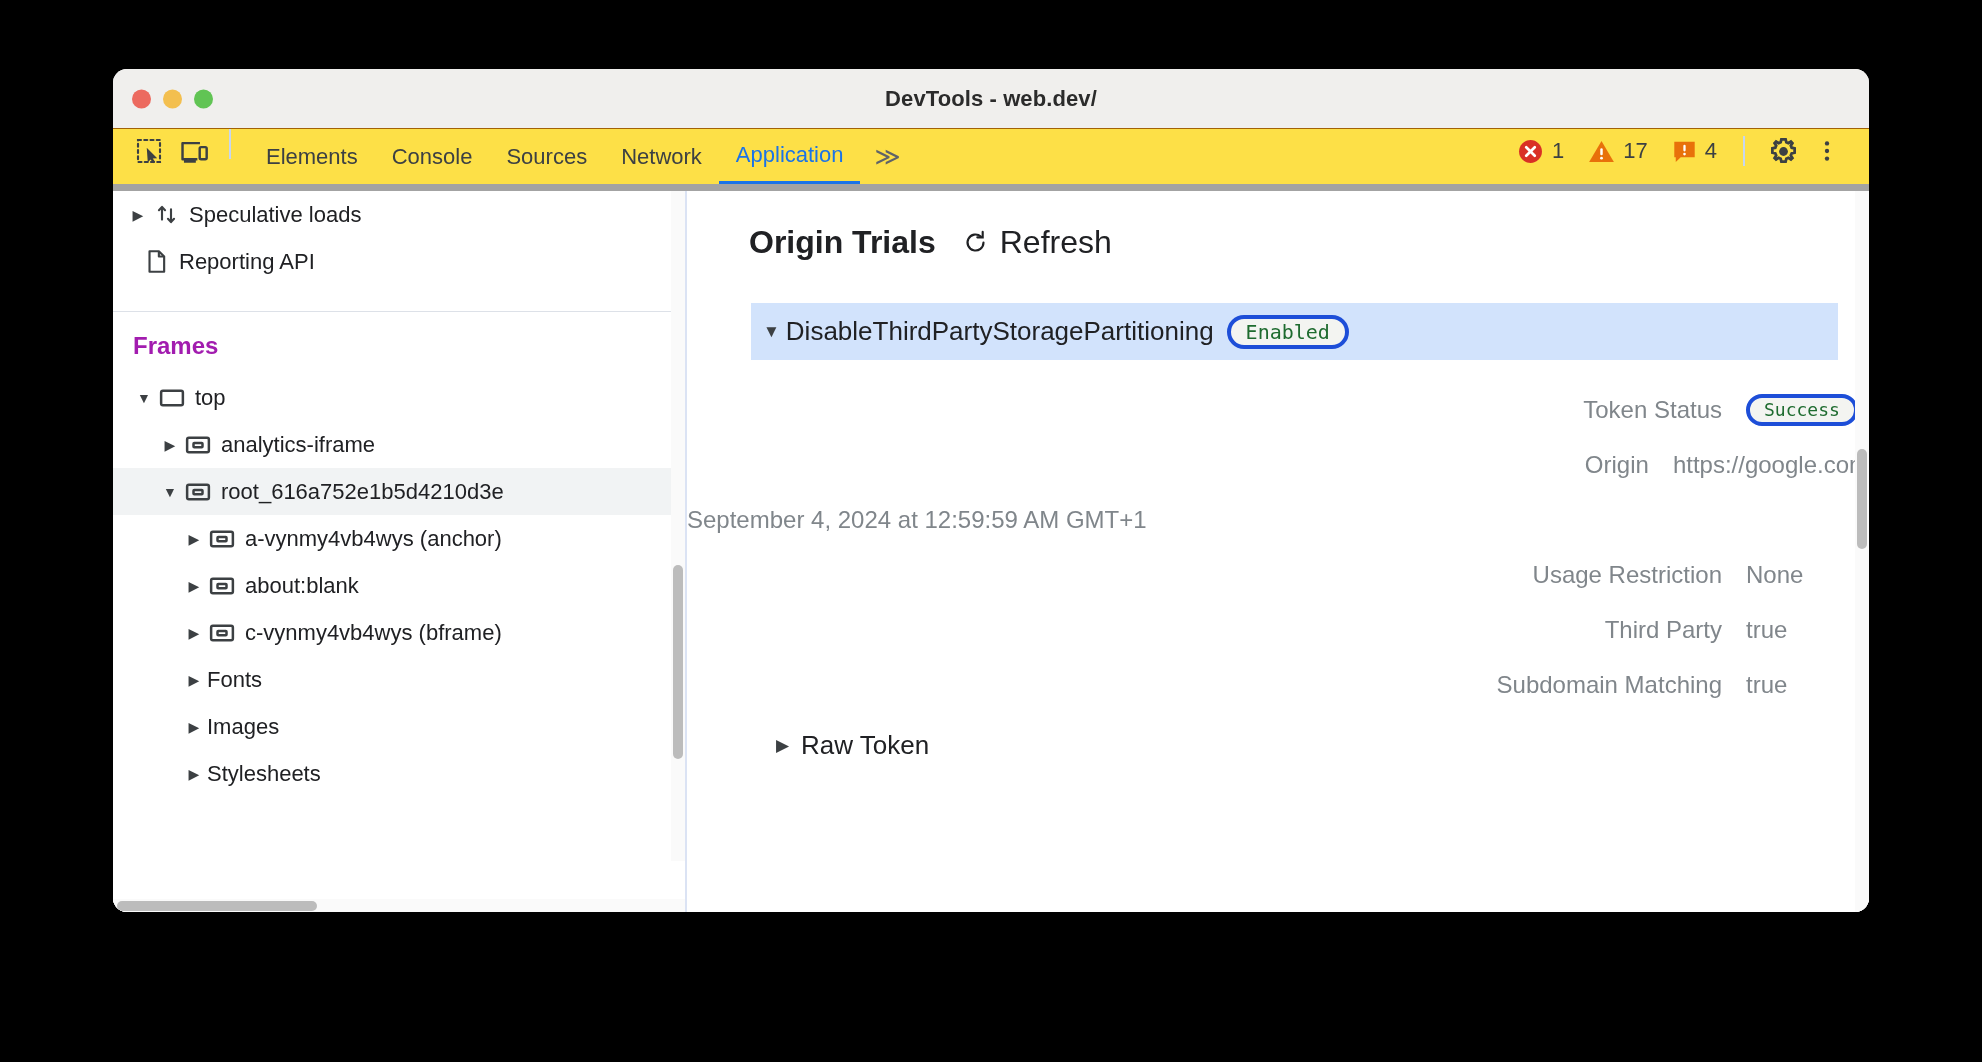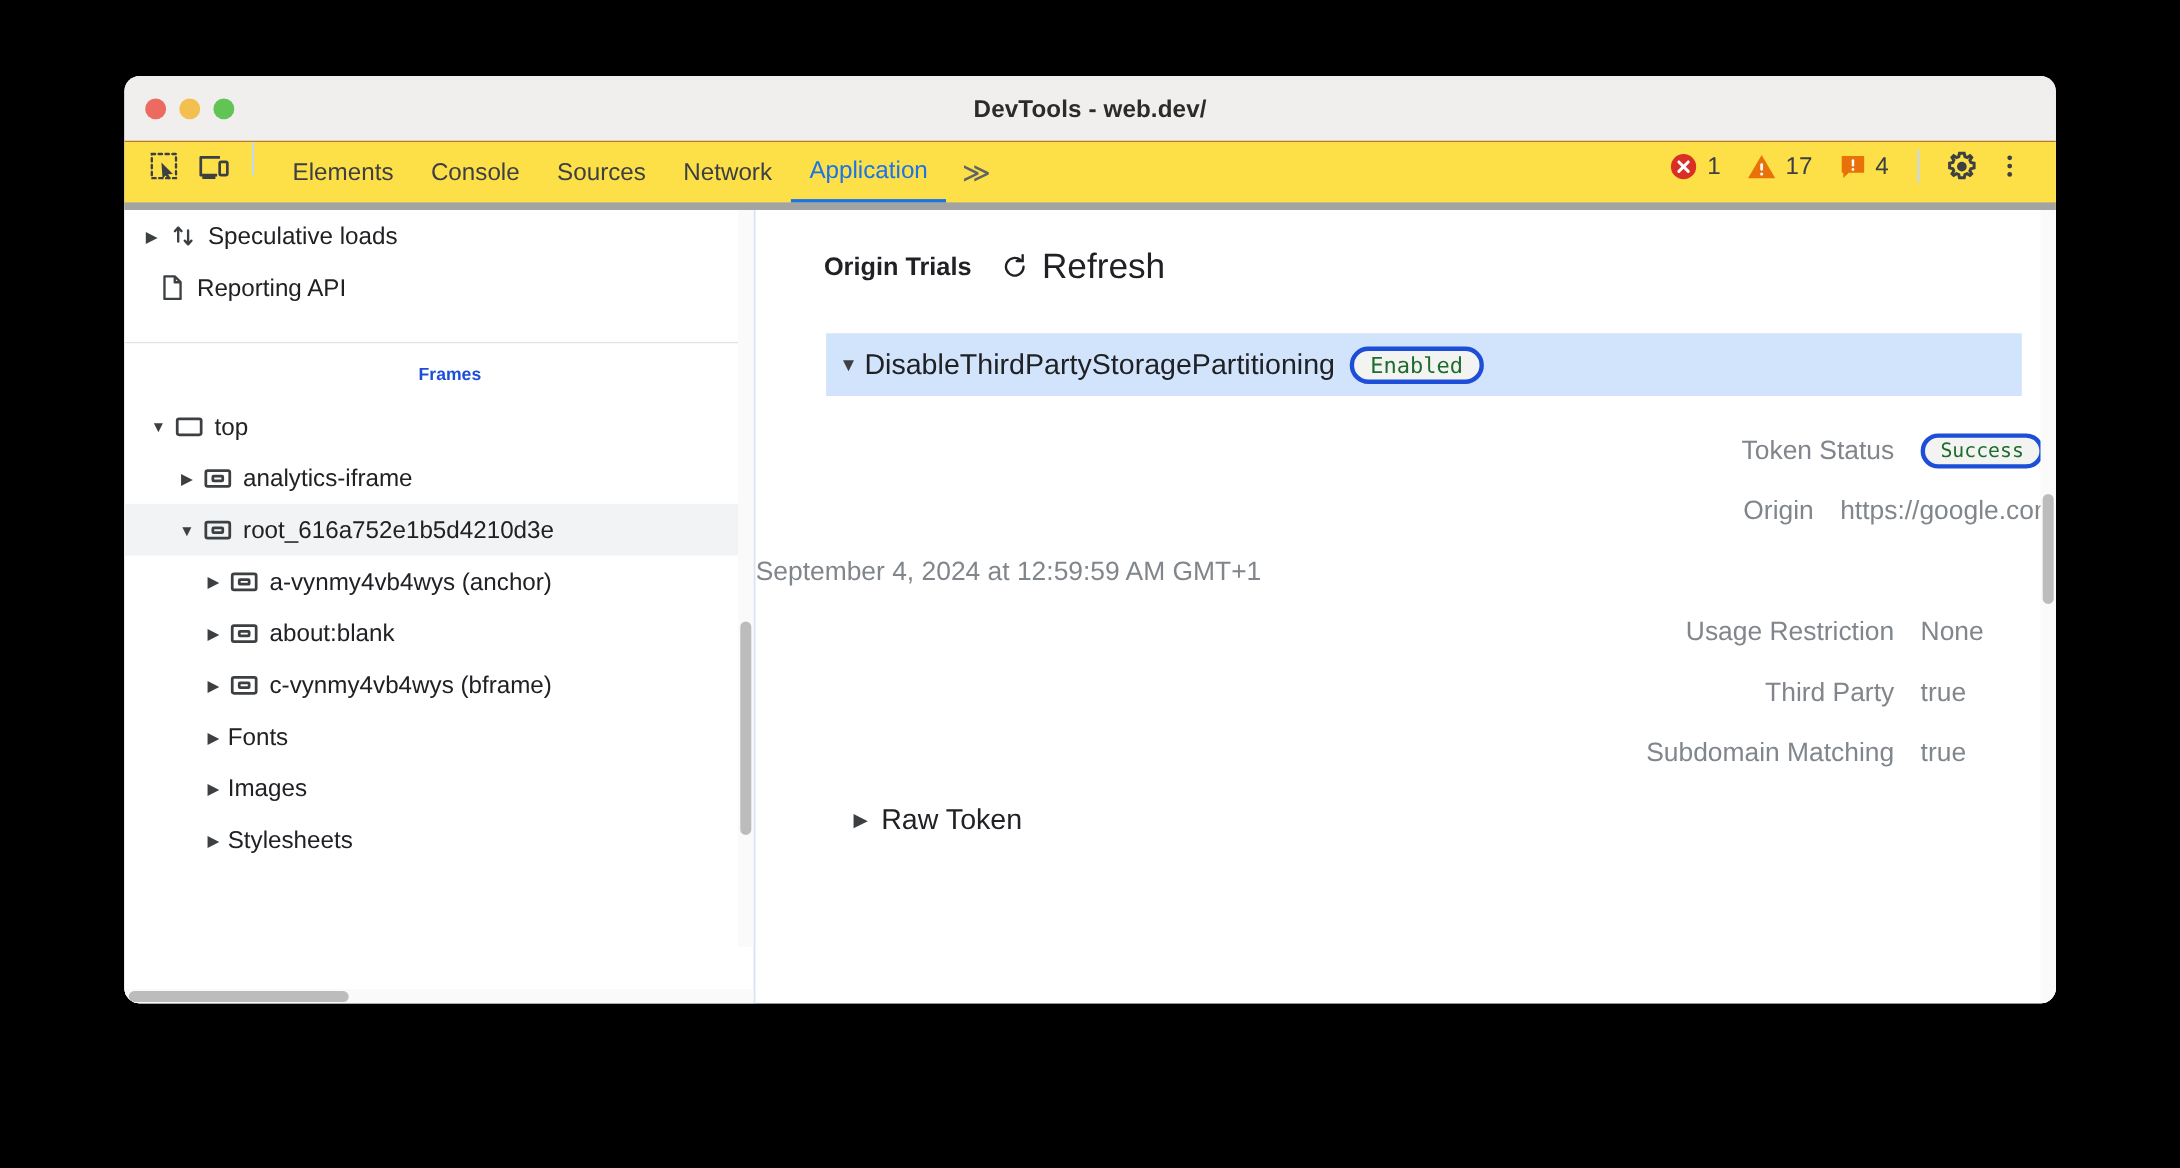--- a/index.html
+++ b/index.html
@@ -206,25 +206,24 @@
     flex: none;
     display: flex;
     align-items: center;
     justify-content: center;
   }
   .tree-icon svg { display: block; }
 
   .tree-label { padding-left: 6px; }
 
   .frames-header {
-    font-size: 16px;
+    font-size: 24px;
     font-weight: bold;
-    color: #1d4ed8;
+    color: #a21caf;
     padding: 20px 0 14px 20px;
-    text-align: center;
   }
 
   .scroll-v {
     position: absolute;
     width: 14px;
     background: #fafafa;
   }
   .scroll-v .thumb {
     position: absolute;
     left: 2px;
@@ -253,21 +252,21 @@
     overflow: hidden;
   }
 
   .panel-title-row {
     display: flex;
     align-items: center;
     gap: 26px;
     padding: 33px 0 0 62px;
   }
   .panel-title {
-    font-size: 23px;
+    font-size: 32px;
     font-weight: bold;
     color: #202124;
   }
   .refresh-btn {
     display: flex;
     align-items: center;
     gap: 11px;
     font-size: 32px;
     color: #202124;
     cursor: pointer;

